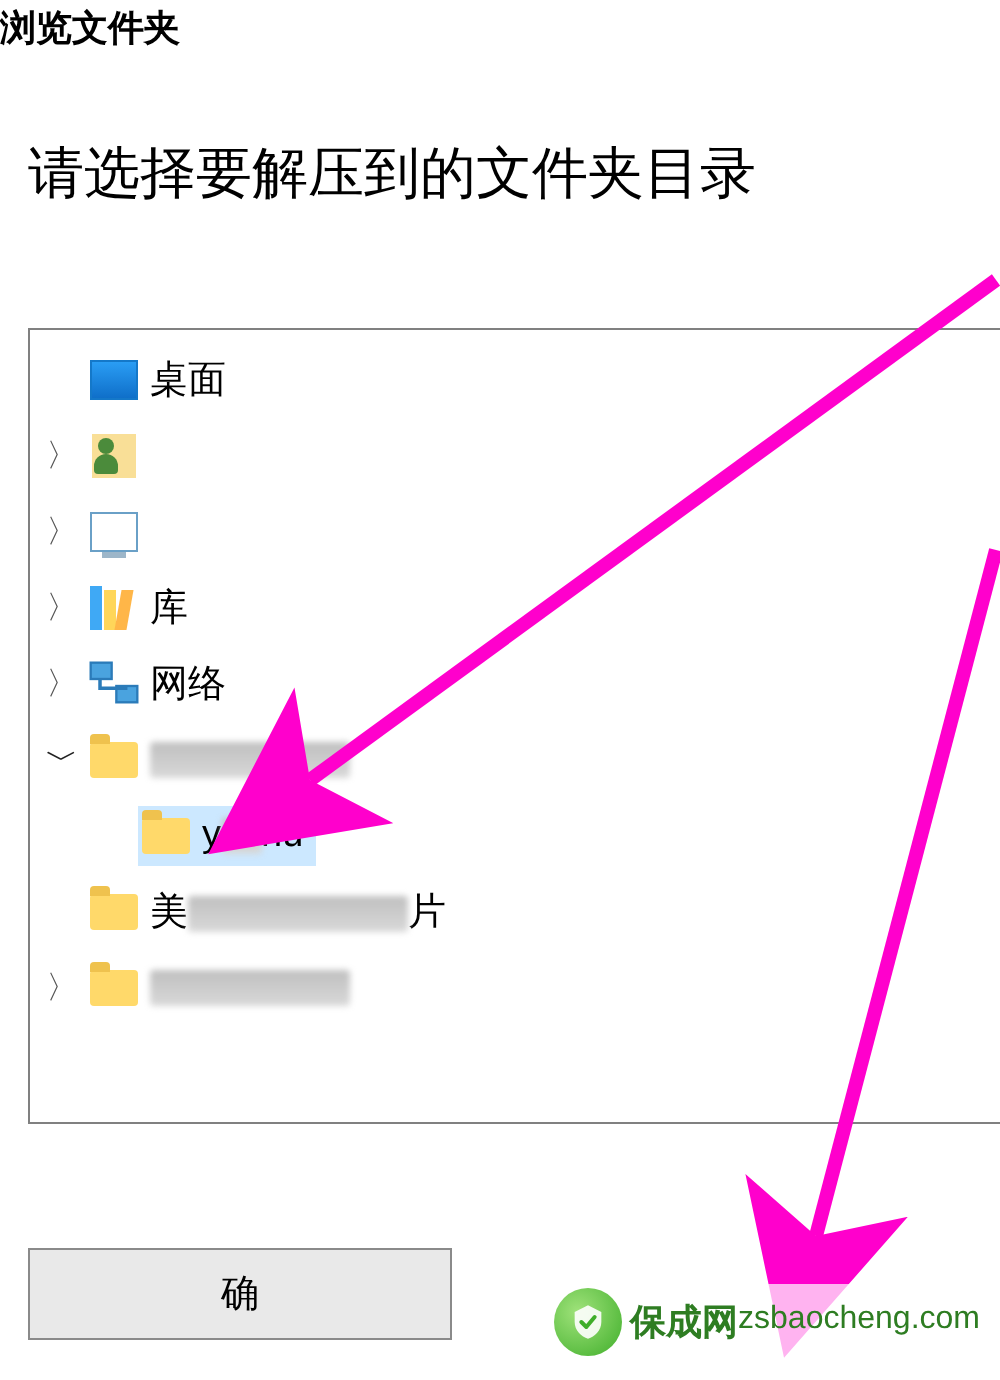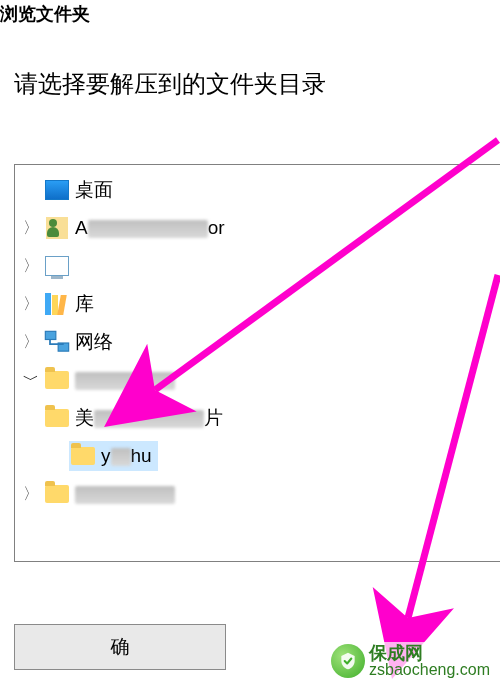--- a/index.html
+++ b/index.html
@@ -15,21 +15,21 @@
     position: relative;
   }
   .title-bar {
     padding: 2px 0 0 0;
     font-size: 18px;
     font-weight: bold;
   }
   .instruction {
     margin-top: 42px;
     margin-left: 14px;
-    font-size: 24px;
+    font-size: 28px;
   }
   .tree-pane {
     position: absolute;
     left: 14px;
     right: 0;
     top: 164px;
     height: 390px;
     border: 1px solid #808080;
     border-right: none;
     background: #ffffff;
@@ -192,21 +192,21 @@
   .wm-logo {
     width: 34px; height: 34px;
     border-radius: 50%;
     background: radial-gradient(circle at 35% 35%, #9fe27a, #3fae2a);
     position: relative;
     display: flex;
     align-items: center;
     justify-content: center;
   }
   .wm-logo svg { width: 20px; height: 20px; }
-  .wm-text { display: flex; flex-direction: column; line-height: 1; }
+  .wm-text { display: flex; flex-direction: row; line-height: 1; }
   .wm-cn { font-size: 18px; font-weight: bold; color: #2e7d22; }
   .wm-en { font-size: 16px; color: #2e7d22; }
 </style>
 </head>
 <body>
 
 <div class="title-bar">浏览文件夹</div>
 
 <div class="instruction">请选择要解压到的文件夹目录</div>
 
@@ -218,23 +218,20 @@
         <span class="icon-desktop"></span>
       </span>
     <span class="label">桌面</span>
   </div>
 
   <div class="tree-row indent-1">
     <span class="chevron">〉</span>
     <span class="icon">
         <span class="icon-user"></span>
       </span>
-    <span class="label">
-      <span>A</span><span class="censor" style="width:120px"></span><span>or</span>
-    </span>
   </div>
 
   <div class="tree-row indent-1">
     <span class="chevron">〉</span>
     <span class="icon">
         <span class="icon-pc"></span>
       </span>
   </div>
 
   <div class="tree-row indent-1">
@@ -261,42 +258,42 @@
     <span class="label">网络</span>
   </div>
 
   <div class="tree-row indent-1">
     <span class="chevron expanded">﹀</span>
     <span class="icon">
         <span class="icon-folder"></span>
       </span>
     <span class="label">
       <span class="censor" style="width:100px"></span>
-    </span>
-  </div>
-
-  <div class="tree-row indent-1">
-    <span class="chevron"></span>
-    <span class="icon">
-        <span class="icon-folder"></span>
-      </span>
-    <span class="label">
-      <span>美</span><span class="censor" style="width:110px"></span><span>片</span>
     </span>
   </div>
 
   <div class="tree-row indent-2">
     <span class="chevron"></span>
     <span class="row-selected row-selected-inner">
       <span class="icon">
           <span class="icon-folder"></span>
         </span>
       <span class="label">
         <span>y</span><span class="censor" style="width:20px"></span><span>hu</span>
       </span>
+    </span>
+  </div>
+
+  <div class="tree-row indent-1">
+    <span class="chevron"></span>
+    <span class="icon">
+        <span class="icon-folder"></span>
+      </span>
+    <span class="label">
+      <span>美</span><span class="censor" style="width:110px"></span><span>片</span>
     </span>
   </div>
 
   <div class="tree-row indent-1">
     <span class="chevron">〉</span>
     <span class="icon">
         <span class="icon-folder"></span>
       </span>
     <span class="label">
       <span class="censor" style="width:100px"></span>

